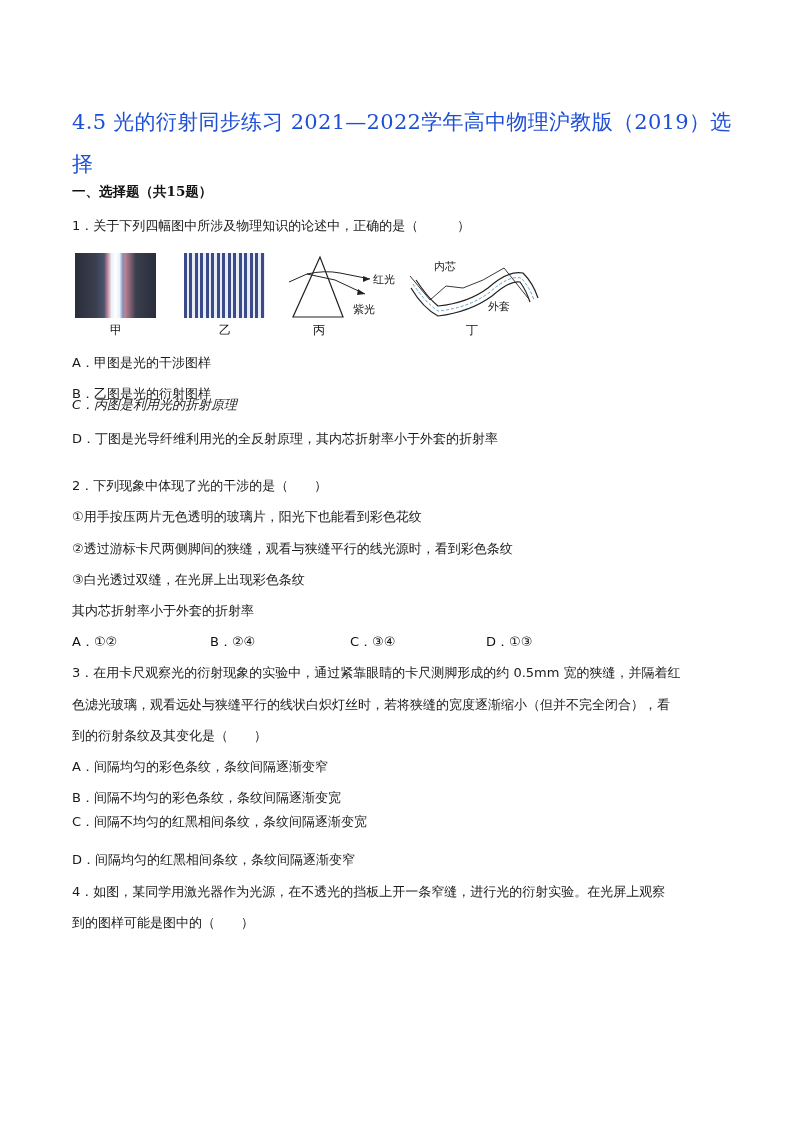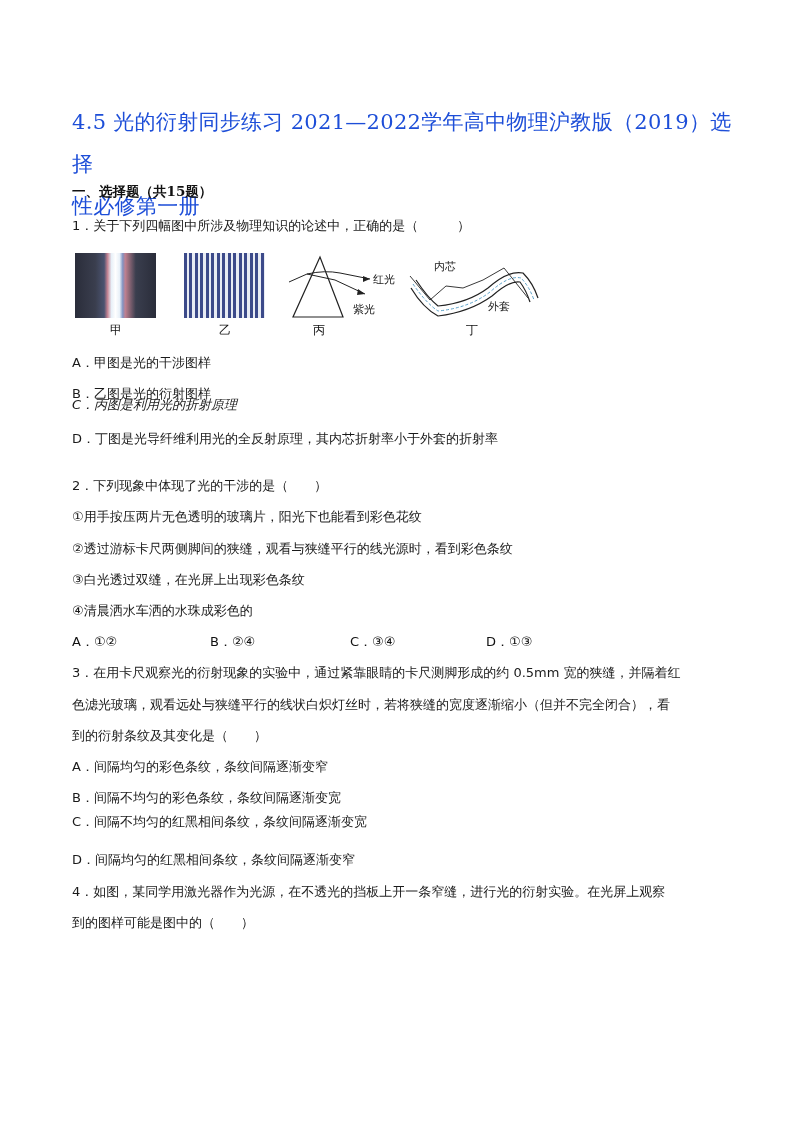--- a/index.html
+++ b/index.html
@@ -18,21 +18,20 @@
     .jia { left: 75px; top: 253px; width: 81px; height: 65px;
            background: linear-gradient(90deg, #2a2d3a 0%, #3a3e4e 25%, #4a5370 36%, #c08090 40%, #e8f0f8 45%, #ffffff 50%, #e8f0f8 55%, #8090c0 59%, #c08090 62%, #3a3e4e 75%, #2a2d3a 100%); }
     .yi { left: 184px; top: 253px; width: 81px; height: 65px;
           background: repeating-linear-gradient(90deg, #3c4a8a 0px, #3c4a8a 3px, #e8ecf4 3px, #e8ecf4 5.5px); }
   </style>
 </head>
 <body>
 
 <div class="title">
   <div>4.5 光的衍射同步练习 2021—2022学年高中物理沪教版（2019）选择</div>
-  <div>性必修第一册</div>
 </div>
 
 <div class="section">一、选择题（共15题）</div>
 
 <div class="line" style="top:217px;">1．关于下列四幅图中所涉及物理知识的论述中，正确的是（　　　）</div>
 
 <div class="fig jia"></div>
 <div class="fig-label" style="left:96px; top:322px;">甲</div>
 
 <div class="fig yi"></div>
@@ -61,21 +60,21 @@
 
 <div class="line" style="top:354px;">A．甲图是光的干涉图样</div>
 <div class="line" style="top:385px;">B．乙图是光的衍射图样</div>
 <div class="line" style="top:396px;font-style:italic;">C．丙图是利用光的折射原理</div>
 <div class="line" style="top:430px;">D．丁图是光导纤维利用光的全反射原理，其内芯折射率小于外套的折射率</div>
 
 <div class="line" style="top:477px;">2．下列现象中体现了光的干涉的是（　　）</div>
 <div class="line" style="top:508px;">①用手按压两片无色透明的玻璃片，阳光下也能看到彩色花纹</div>
 <div class="line" style="top:540px;">②透过游标卡尺两侧脚间的狭缝，观看与狭缝平行的线光源时，看到彩色条纹</div>
 <div class="line" style="top:571px;">③白光透过双缝，在光屏上出现彩色条纹</div>
-<div class="line" style="top:602px;">④清晨洒水车洒的水珠成彩色的</div>
+<div class="line" style="top:602px;">其内芯折射率小于外套的折射率</div>
 <div class="opt-row">
   <span style="left:0px;">A．①②</span>
   <span style="left:138px;">B．②④</span>
   <span style="left:278px;">C．③④</span>
   <span style="left:414px;">D．①③</span>
 </div>
 
 <div class="line" style="top:664px;text-align:right;">3．在用卡尺观察光的衍射现象的实验中，通过紧靠眼睛的卡尺测脚形成的约 0.5mm 宽的狭缝，并隔着红</div>
 <div class="line" style="top:696px;">色滤光玻璃，观看远处与狭缝平行的线状白炽灯丝时，若将狭缝的宽度逐渐缩小（但并不完全闭合），看</div>
 <div class="line" style="top:727px;">到的衍射条纹及其变化是（　　）</div>

